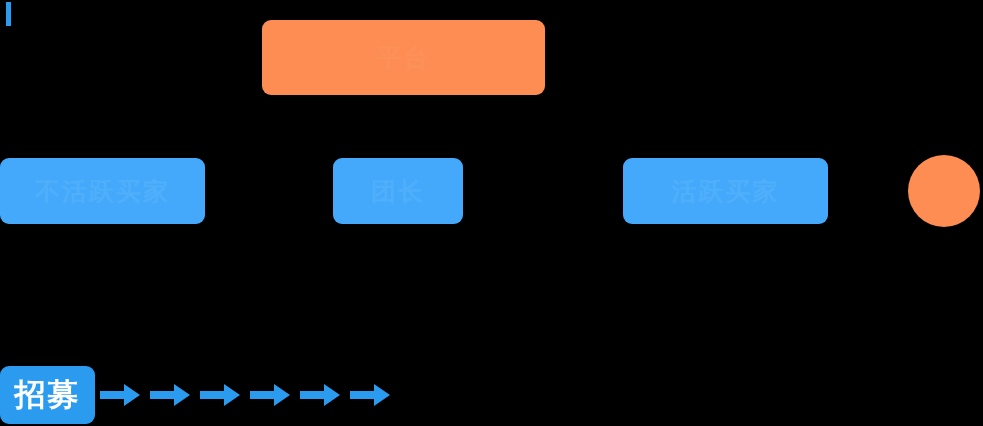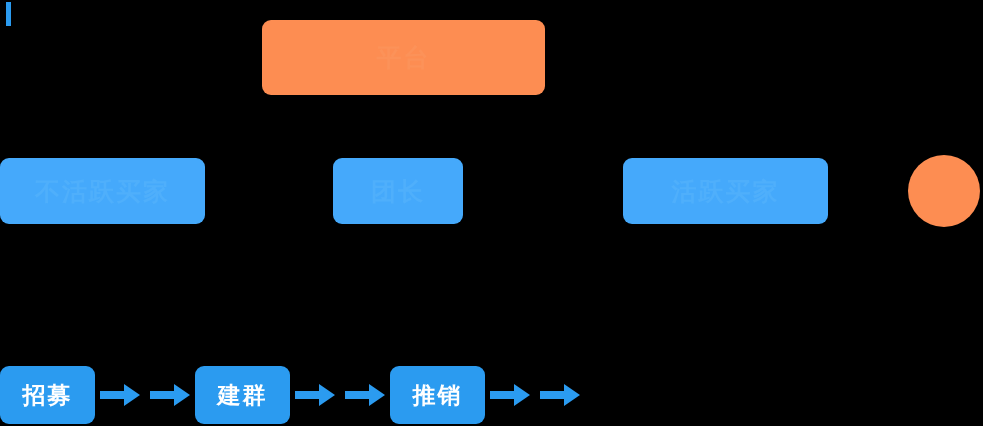--- a/index.html
+++ b/index.html
@@ -95,21 +95,21 @@
     box-sizing: border-box;
     height: 58px;
     min-width: 95px;
     padding: 0 14px;
     display: flex;
     align-items: center;
     justify-content: center;
     background: #2B9BF0;
     border-radius: 9px;
     color: #FFFFFF;
-    font-size: 23px;
+    font-size: 31px;
     font-weight: 700;
     letter-spacing: 2px;
     white-space: nowrap;
   }
   .arrow {
     flex: 0 0 auto;
     width: 50px;
     height: 30px;
     display: flex;
     align-items: center;
@@ -154,40 +154,34 @@
       </svg>
     </div>
 
 
     <div class="arrow">
       <svg width="40" height="24" viewBox="0 0 40 24" aria-hidden="true">
         <path d="M0 8 H24 V1 L40 12 L24 23 V16 H0 Z" fill="#2B9BF0"></path>
       </svg>
     </div>
 
-    <div class="step">
-      <span>建群</span>
-    </div>
 
     <div class="arrow">
       <svg width="40" height="24" viewBox="0 0 40 24" aria-hidden="true">
         <path d="M0 8 H24 V1 L40 12 L24 23 V16 H0 Z" fill="#2B9BF0"></path>
       </svg>
     </div>
 
 
     <div class="arrow">
       <svg width="40" height="24" viewBox="0 0 40 24" aria-hidden="true">
         <path d="M0 8 H24 V1 L40 12 L24 23 V16 H0 Z" fill="#2B9BF0"></path>
       </svg>
     </div>
 
-    <div class="step">
-      <span>推销</span>
-    </div>
 
     <div class="arrow">
       <svg width="40" height="24" viewBox="0 0 40 24" aria-hidden="true">
         <path d="M0 8 H24 V1 L40 12 L24 23 V16 H0 Z" fill="#2B9BF0"></path>
       </svg>
     </div>
 
 
     <div class="arrow">
       <svg width="40" height="24" viewBox="0 0 40 24" aria-hidden="true">

